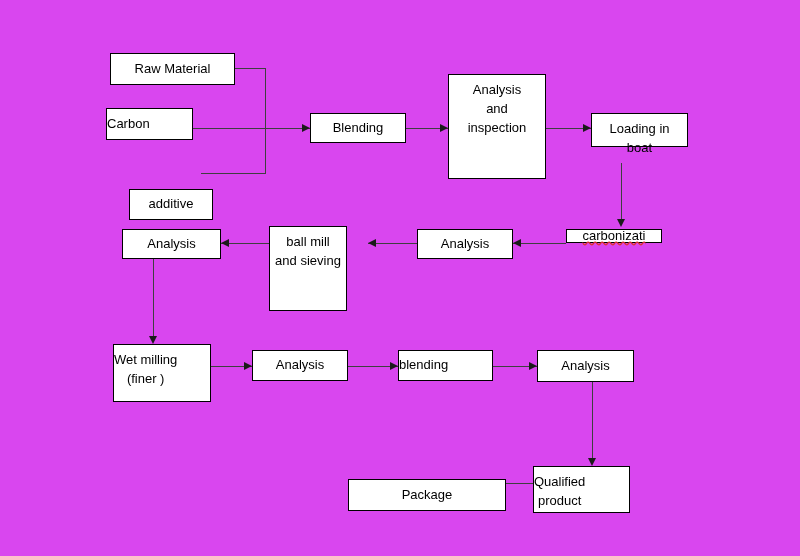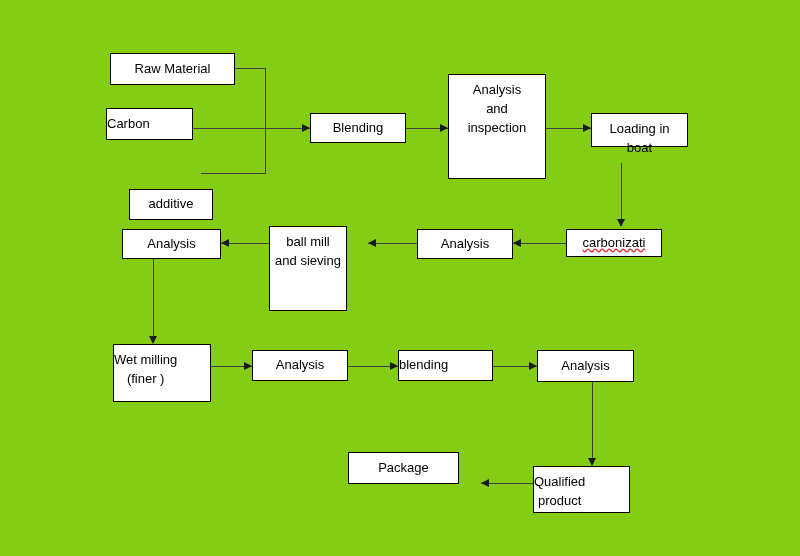--- a/index.html
+++ b/index.html
@@ -4,21 +4,21 @@
 <style>
   html, body {
     margin: 0;
     padding: 0;
     background: #ffffff;
   }
   #canvas {
     position: relative;
     width: 800px;
     height: 556px;
-    background: #84cc16;
+    background: #d946ef;
     font-family: "Liberation Sans", sans-serif;
     overflow: hidden;
   }
   .node {
     position: absolute;
     box-sizing: border-box;
     border: 1px solid #000000;
     background: #ffffff;
     display: flex;
     align-items: center;
@@ -130,21 +130,21 @@
 
   <div class="node" style="left:310px; top:113px; width:96px; height:30px;">Blending</div>
 
   <div class="node top-align" style="left:448px; top:74px; width:98px; height:105px;">Analysis
 and
 inspection</div>
 
   <div class="node top-align" style="left:591px; top:113px; width:97px; height:34px;">Loading in
 boat</div>
 
-  <div class="node" style="left:566px; top:229px; width:96px; height:28px;">
+  <div class="node" style="left:566px; top:229px; width:96px; height:14px;">
     <span class="misspelled">carbonizati</span>
   </div>
 
   <div class="node" style="left:417px; top:229px; width:96px; height:30px;">Analysis</div>
 
   <div class="node top-align" style="left:269px; top:226px; width:78px; height:85px;">ball     mill
 and sieving</div>
 
   <div class="node" style="left:122px; top:229px; width:99px; height:30px;">Analysis</div>
 
@@ -153,15 +153,15 @@
 
   <div class="node" style="left:252px; top:350px; width:96px; height:31px;">Analysis</div>
 
   <div class="node pad-left" style="left:398px; top:350px; width:95px; height:31px;">blending</div>
 
   <div class="node" style="left:537px; top:350px; width:97px; height:32px;">Analysis</div>
 
   <div class="node top-align pad-left" style="left:533px; top:466px; width:97px; height:47px;">Qualified
 product</div>
 
-  <div class="node" style="left:348px; top:452px; width:111px; height:32px;">Package</div>
+  <div class="node" style="left:348px; top:479px; width:158px; height:32px;">Package</div>
 
 </div>
 
 </body></html>

